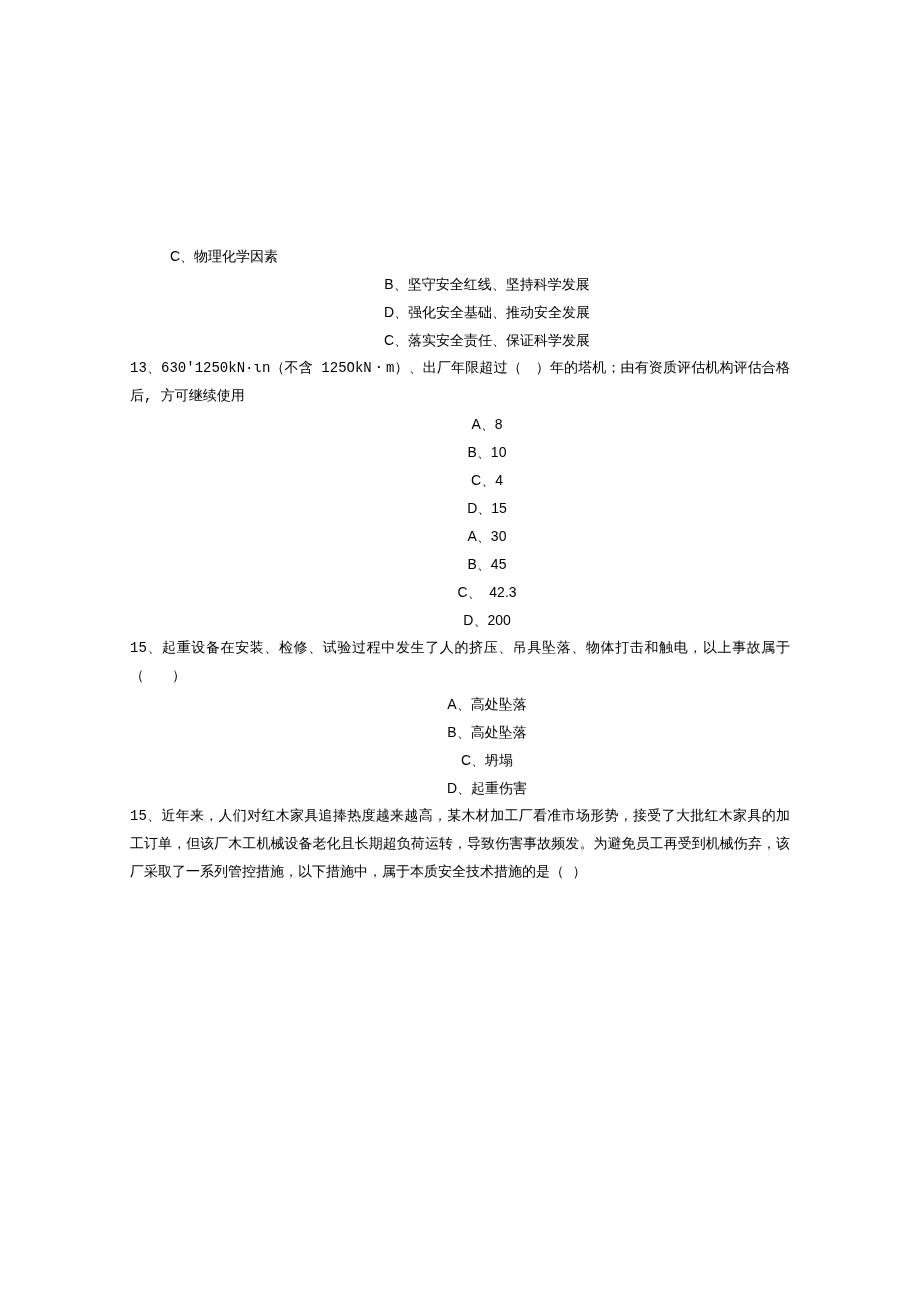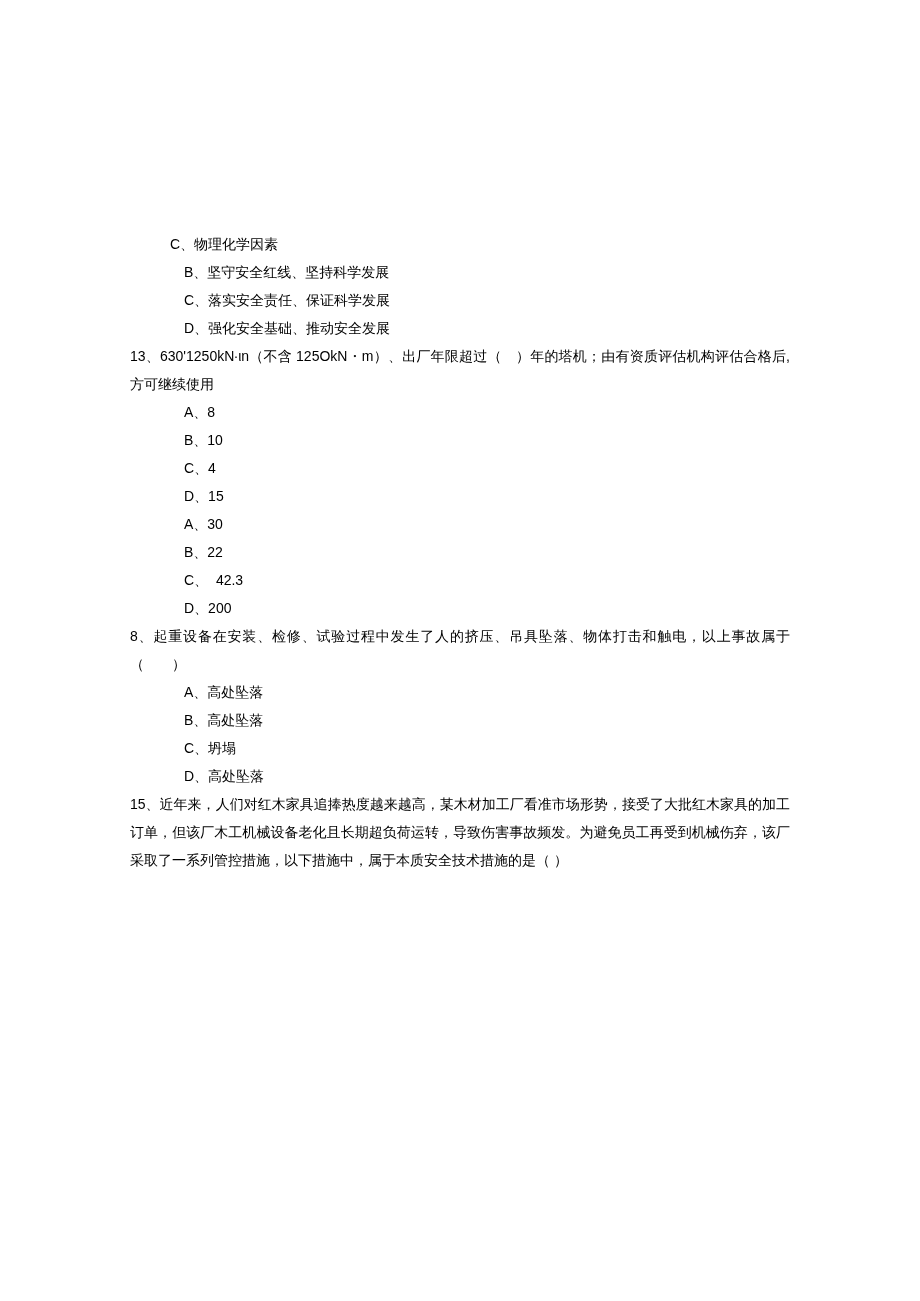--- a/index.html
+++ b/index.html
@@ -12,44 +12,47 @@
       height: 1301px;
       background: #ffffff;
       font-family: "Microsoft YaHei", "SimSun", sans-serif;
       font-size: 14px;
       color: #000000;
       padding: 230px 130px 0 130px;
       line-height: 2.0;
     }
     .option {
       padding-left: 54px;
+      text-align: center;
     }
     .option-indent {
       padding-left: 40px;
+      margin-top: 12px;
     }
     .question {
       text-align: justify;
+      font-family: Liberation Mono, monospace;
     }
   </style>
 </head>
 <body>
 
 <div id="content">
     <div class="option-indent">C、物理化学因素</div>
     <div class="option">B、坚守安全红线、坚持科学发展</div>
+    <div class="option">D、强化安全基础、推动安全发展</div>
     <div class="option">C、落实安全责任、保证科学发展</div>
-    <div class="option">D、强化安全基础、推动安全发展</div>
     <div class="question">13、630'1250kN∙ιn（不含 125OkN・m）、出厂年限超过（　）年的塔机；由有资质评估机构评估合格后, 方可继续使用</div>
     <div class="option">A、8</div>
     <div class="option">B、10</div>
     <div class="option">C、4</div>
     <div class="option">D、15</div>
     <div class="option">A、30</div>
-    <div class="option">B、22</div>
+    <div class="option">B、45</div>
     <div class="option">C、 42.3</div>
     <div class="option">D、200</div>
-    <div class="question">8、起重设备在安装、检修、试验过程中发生了人的挤压、吊具坠落、物体打击和触电，以上事故属于（　　）</div>
+    <div class="question">15、起重设备在安装、检修、试验过程中发生了人的挤压、吊具坠落、物体打击和触电，以上事故属于（　　）</div>
     <div class="option">A、高处坠落</div>
     <div class="option">B、高处坠落</div>
     <div class="option">C、坍塌</div>
-    <div class="option">D、高处坠落</div>
+    <div class="option">D、起重伤害</div>
     <div class="question">15、近年来，人们对红木家具追捧热度越来越高，某木材加工厂看准市场形势，接受了大批红木家具的加工订单，但该厂木工机械设备老化且长期超负荷运转，导致伤害事故频发。为避免员工再受到机械伤弃，该厂采取了一系列管控措施，以下措施中，属于本质安全技术措施的是（ ）</div>
   </div>
 
 </body></html>

